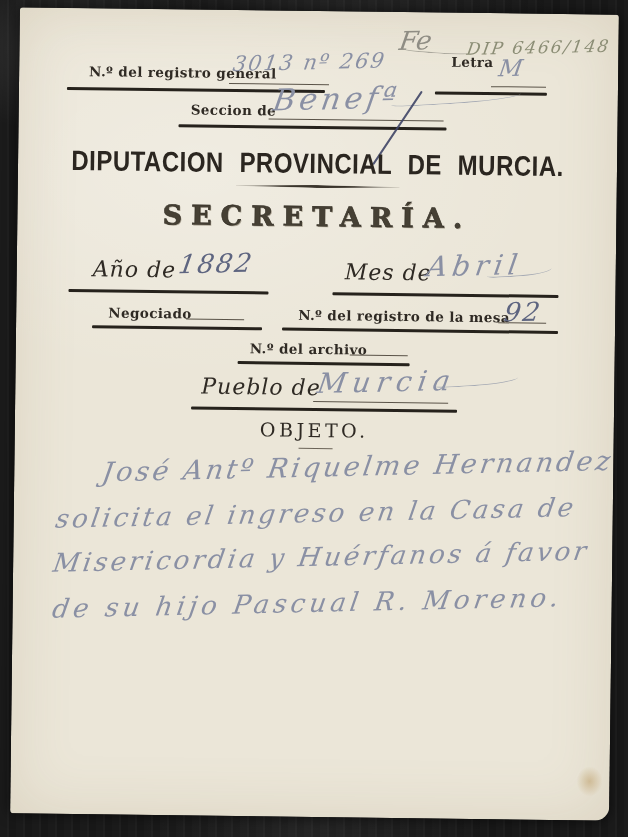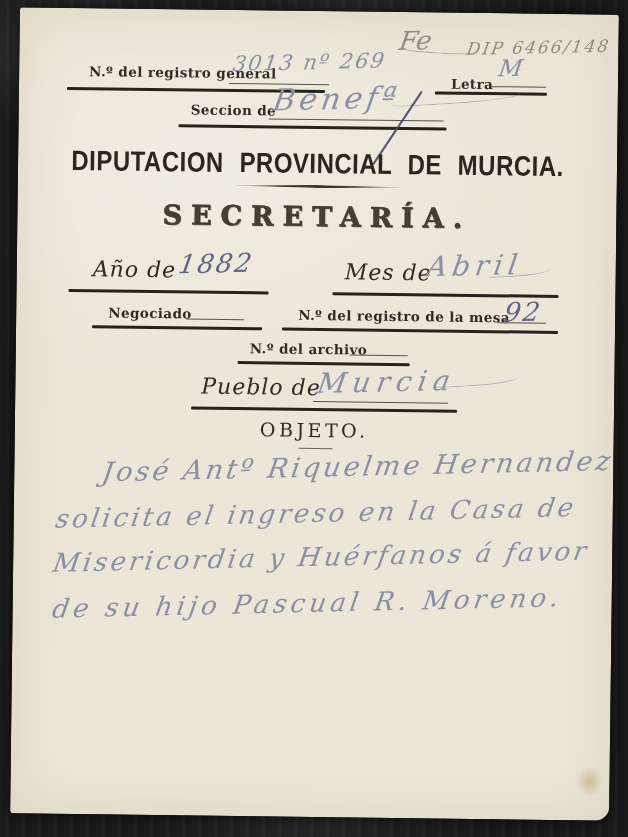--- a/index.html
+++ b/index.html
@@ -90,21 +90,21 @@
 
     <div class="abs hand pencil" style="left:378px;top:14px;font-size:26px;">Fe</div>
     <div class="abs pencil-flourish" style="left:378px;top:34px;width:78px;"></div>
     <div class="abs hand pencil-green" style="left:446px;top:26px;font-size:17px;letter-spacing:2px;">DIP 6466/148</div>
 
     <div class="abs label" style="left:70px;top:55px;">N.º del registro general</div>
     <div class="abs hand ink" style="left:212px;top:42px;font-size:21px;letter-spacing:2px;">3013 nº 269</div>
     <div class="abs rule-thin" style="left:210px;top:73px;width:100px;"></div>
     <div class="abs rule-thick" style="left:48px;top:79px;width:258px;"></div>
 
-    <div class="abs label" style="left:432px;top:63px;">Letra</div>
+    <div class="abs label" style="left:432px;top:41px;">Letra</div>
     <div class="abs hand ink" style="left:478px;top:42px;font-size:23px;">M</div>
     <div class="abs rule-thin" style="left:472px;top:73px;width:55px;"></div>
     <div class="abs rule-thick" style="left:416px;top:79px;width:112px;"></div>
 
     <div class="abs label" style="left:172px;top:92px;">Seccion de</div>
     <div class="abs hand ink" style="left:252px;top:72px;font-size:30px;letter-spacing:4px;">Benefª</div>
     <div class="abs flourish" style="left:372px;top:80px;width:130px;"></div>
     <div class="abs rule-thin" style="left:250px;top:108px;width:175px;"></div>
     <div class="abs rule-thick" style="left:160px;top:115px;width:268px;"></div>
 

